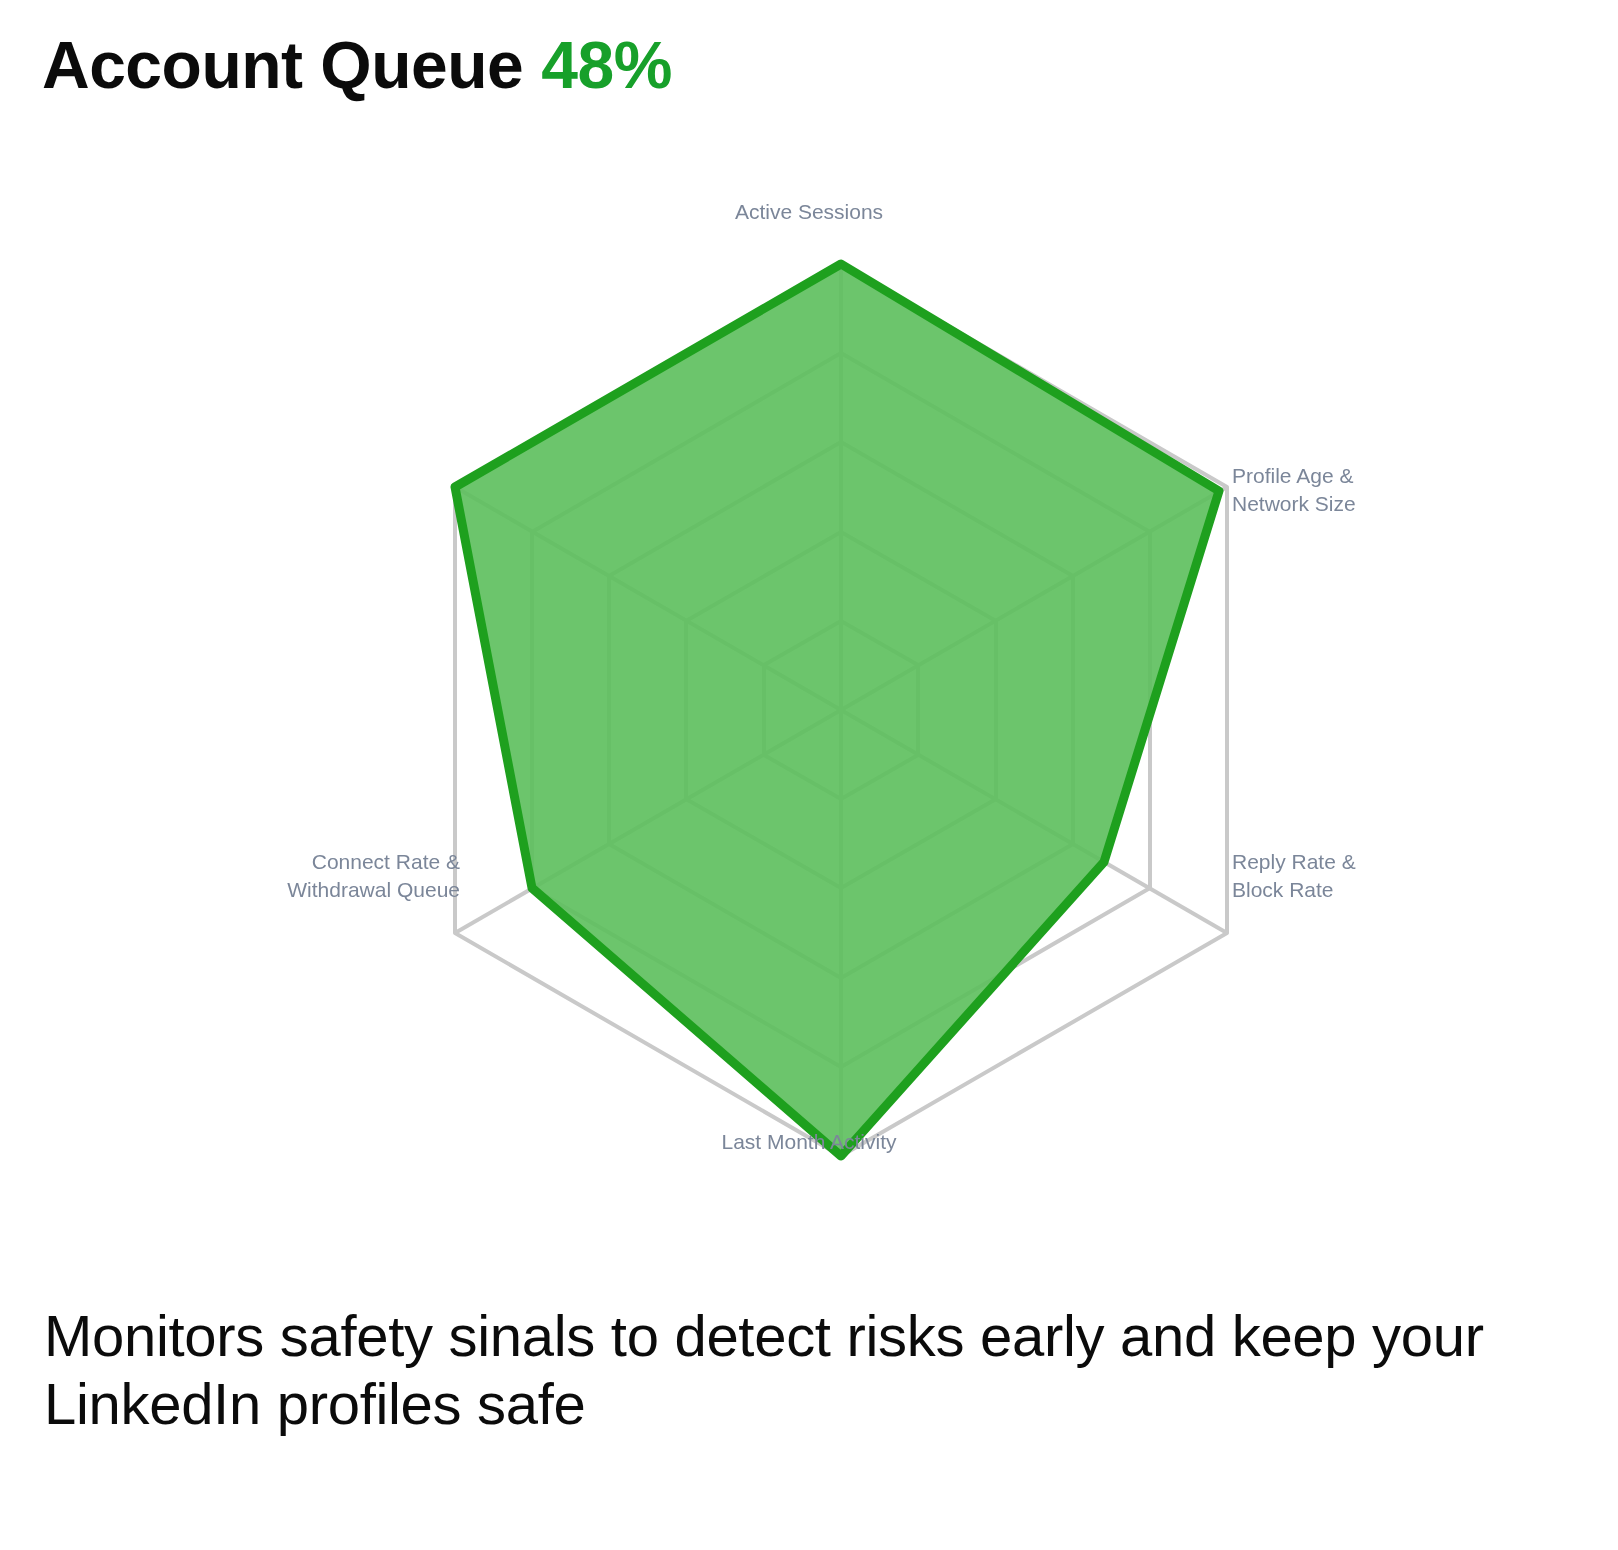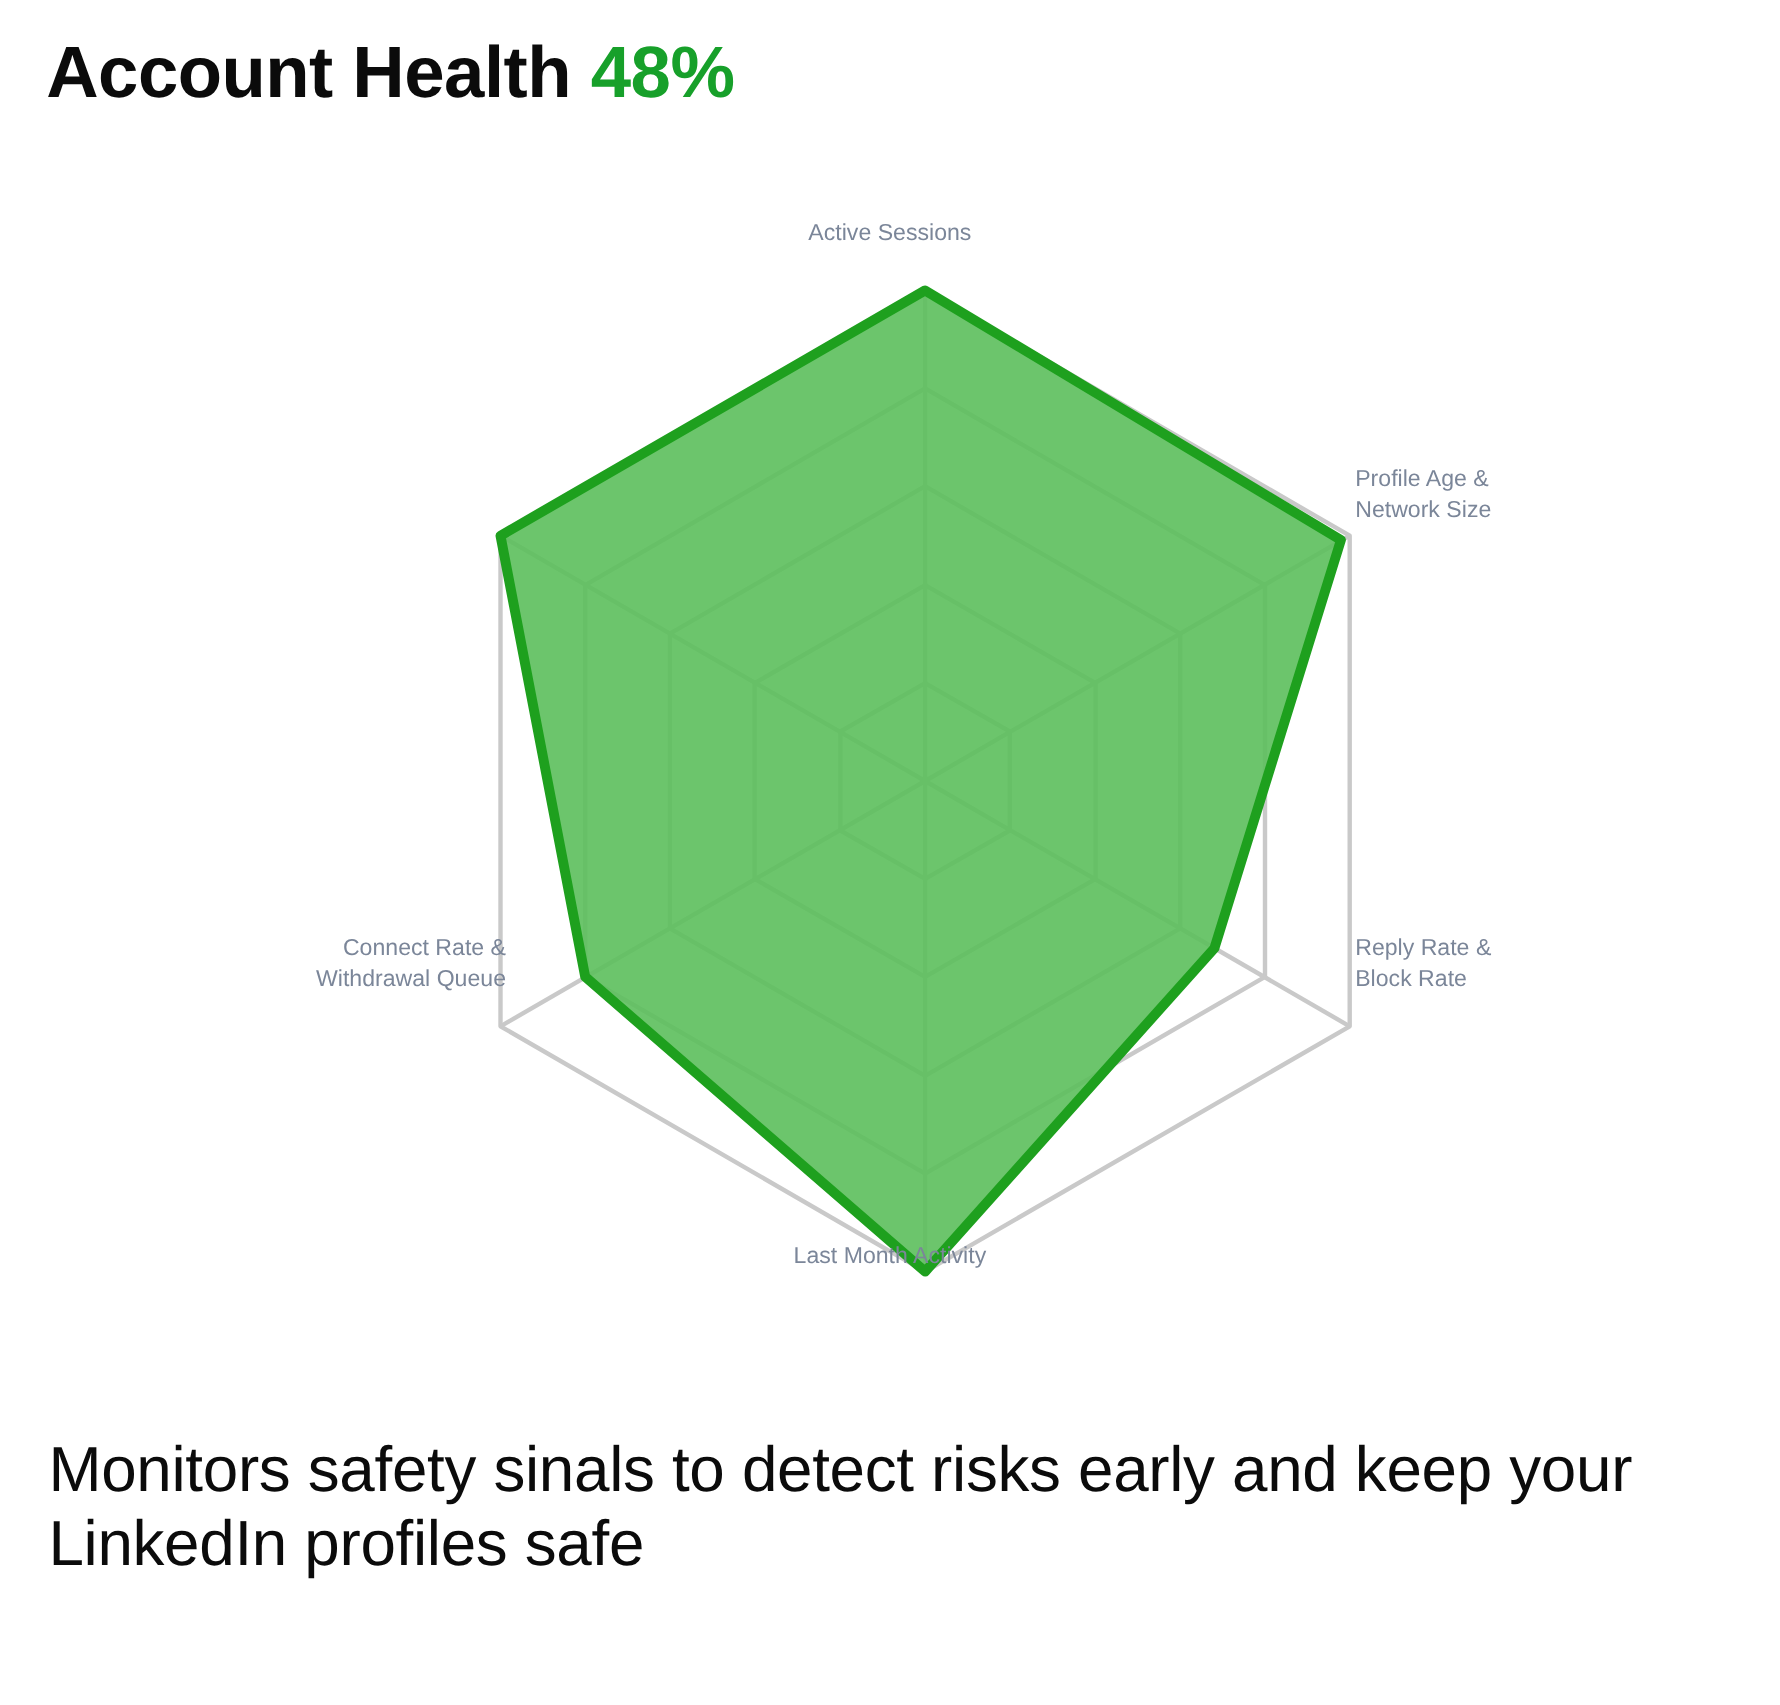--- a/index.html
+++ b/index.html
@@ -107,21 +107,21 @@
     font-weight: 400;
     letter-spacing: -0.3px;
   }
 </style>
 </head>
 <body>
 
 <div class="card">
 
   <div class="header">
-    <span class="header-title">Account Health</span>
+    <span class="header-title">Account Queue</span>
     <span class="header-score" style="color: rgb(23, 160, 42);">48%</span>
   </div>
 
   <div class="chart-area">
 
     <svg class="radar-svg" viewBox="0 0 1618 1090" xmlns="http://www.w3.org/2000/svg">
 
       <g fill="none" stroke="#c9c9c9" stroke-width="4" stroke-linejoin="round">
         <polygon points="841,104 1227,327 1227,773 841,996 455,773 455,327" stroke="#c9c9c9"></polygon>
         <polygon points="841,193 1150,372 1150,728 841,907 532,728 532,372" stroke="#c9c9c9"></polygon>
@@ -137,21 +137,21 @@
         <line x1="841" y1="550" x2="841" y2="996" stroke="#c9c9c9"></line>
         <line x1="841" y1="550" x2="455" y2="773" stroke="#c9c9c9"></line>
         <line x1="841" y1="550" x2="455" y2="327" stroke="#c9c9c9"></line>
       </g>
 
       <polygon points="841,104 1219,331 1104,702 841,996 532,728 455,327" fill="#5cbf5c" fill-opacity="0.9" stroke="#1ea01e" stroke-width="9" stroke-linejoin="round"></polygon>
     </svg>
 
     <div class="axis-label lbl-top" style="color: rgb(123, 134, 153);">Active Sessions</div>
 
-    <div class="axis-label lbl-right-top" style="color: rgb(123, 134, 153);">Profile Age &amp;
+    <div class="axis-label lbl-right-top" style="color: rgb(123, 134, 153); margin-top: 40px;">Profile Age &amp;
 Network Size</div>
 
     <div class="axis-label lbl-right-bottom" style="color: rgb(123, 134, 153);">Reply Rate &amp;
 Block Rate</div>
 
     <div class="axis-label lbl-bottom" style="color: rgb(123, 134, 153);">Last Month Activity</div>
 
     <div class="axis-label lbl-left-bottom" style="color: rgb(123, 134, 153);">Connect Rate &amp;
 Withdrawal Queue</div>
 

